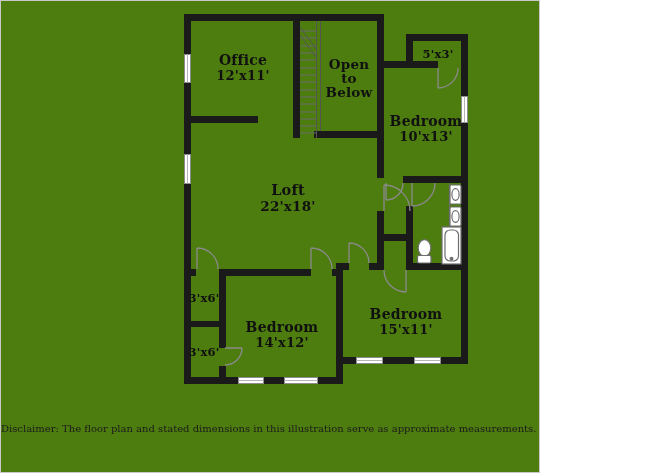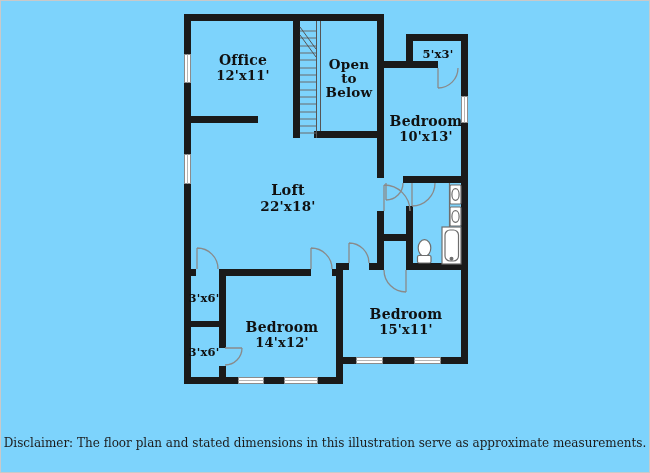--- a/index.html
+++ b/index.html
@@ -1,38 +1,38 @@
 <!DOCTYPE html>
 <html><head>
 <meta charset="utf-8">
 <style>
   html,body{margin:0;padding:0;background:#ffffff;}
   .screen{
     position:relative;
-    width:650px;height:473px;
+    width:540px;height:473px;
     box-sizing:border-box;
-    background:#7dd3fc;
+    background:#4d7c0f;
     border:1px solid #c9c9c9;
     overflow:hidden;
     font-family:"DejaVu Serif", serif;
   }
   .plan-svg{position:absolute;left:0;top:0;}
   .room-name{
     font-family:"DejaVu Serif", serif;
     font-weight:bold;
     fill:#101010;
     text-anchor:middle;
     letter-spacing:.2px;
   }
   .fs14{font-size:14px;} .fs145{font-size:14.5px;} .fs135{font-size:13.5px;}
   .fs13{font-size:13px;} .fs12{font-size:11.5px;}
   .footer{
-    position:absolute;left:0;top:435px;width:100%;
-    text-align:center;
-    font-size:12px;line-height:14.5px;
+    position:absolute;left:0;top:421px;width:100%;
+    text-align:left;
+    font-size:10px;line-height:14.5px;
     color:#1c1c1c;
     font-family:"DejaVu Serif", serif;
   }
 </style>
 </head>
 <body>
 
 <div class="screen">
 
   <svg class="plan-svg" width="650" height="473" viewBox="0 0 650 473">

